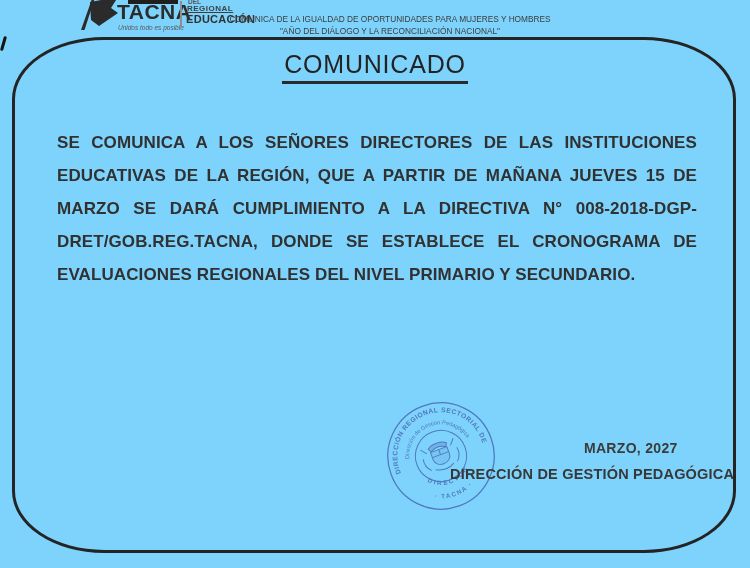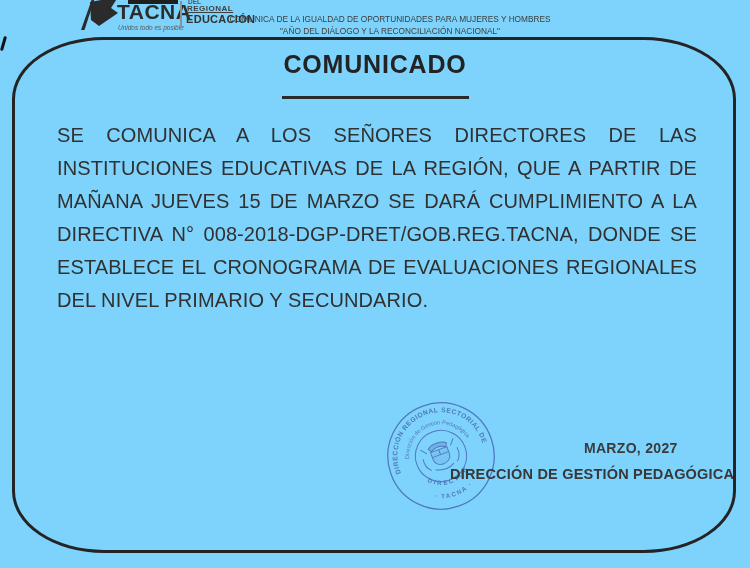--- a/index.html
+++ b/index.html
@@ -21,25 +21,25 @@
           letter-spacing:.5px;color:#3f3f3f;text-decoration:underline;}
   .dept-2{position:absolute;left:186px;top:13px;font-size:11px;font-weight:bold;
           letter-spacing:.3px;color:#323232;}
   .motto{position:absolute;left:225px;top:13px;width:330px;text-align:center;
          font-size:8.3px;line-height:12px;color:#3c3c3c;}
   
   .frame{position:absolute;left:12px;top:37px;width:724px;height:516px;
          border:3px solid #242424;border-radius:92px/62px;box-sizing:border-box;}
   
   .title-wrap{position:absolute;left:0;top:50px;width:750px;text-align:center;}
-  .title{display:inline-block;font-size:25px;font-weight:700;letter-spacing:.8px;
-         color:#232323;border-bottom:3.5px solid #2a2a2a;padding:0 2px 17px 2px;}
+  .title{display:inline-block;font-size:25px;font-weight:400;letter-spacing:.8px;
+         color:#232323;border-bottom:3.5px solid #2a2a2a;padding:0 2px 2px 2px;}
   
   .body-text{position:absolute;left:57px;top:114px;width:640px;}
-  .body-text p{margin:5px 0 14px 0;font-size:20px;font-weight:normal;line-height:33px;
+  .body-text p{margin:12px 0 14px 0;font-size:17px;font-weight:bold;line-height:33px;
                text-align:justify;color:#313131;letter-spacing:.1px;}
   
   .stamp{position:absolute;left:382px;top:398px;opacity:.85;}
   .date{position:absolute;left:584px;top:440px;font-size:14px;font-weight:bold;
         letter-spacing:.3px;color:#3b3b3b;}
   .signature{position:absolute;left:450px;top:466px;font-size:14.5px;font-weight:bold;
              letter-spacing:.2px;color:#383838;}
   
   .slash-artifact{position:absolute;left:2px;top:36px;width:3px;height:15px;
                   background:#141414;transform:rotate(16deg);border-radius:2px;}

